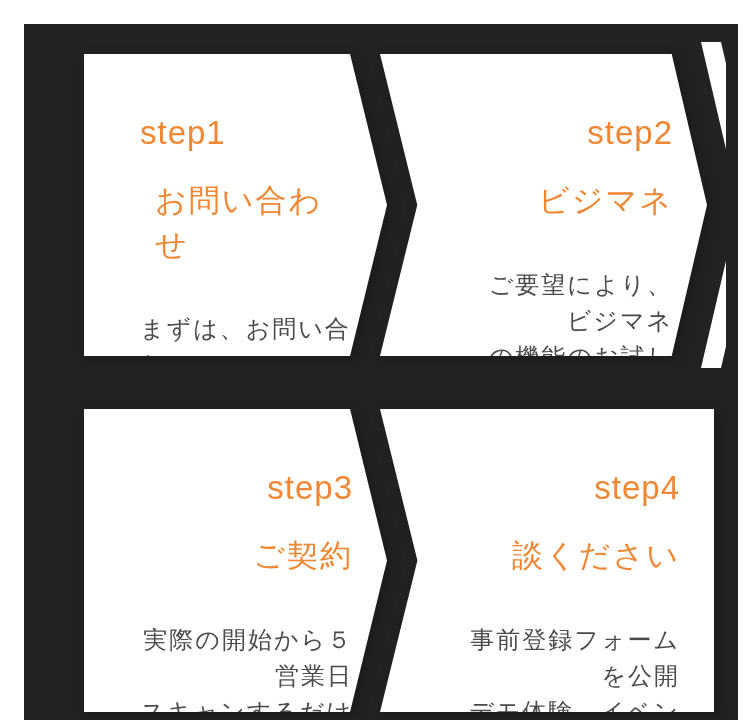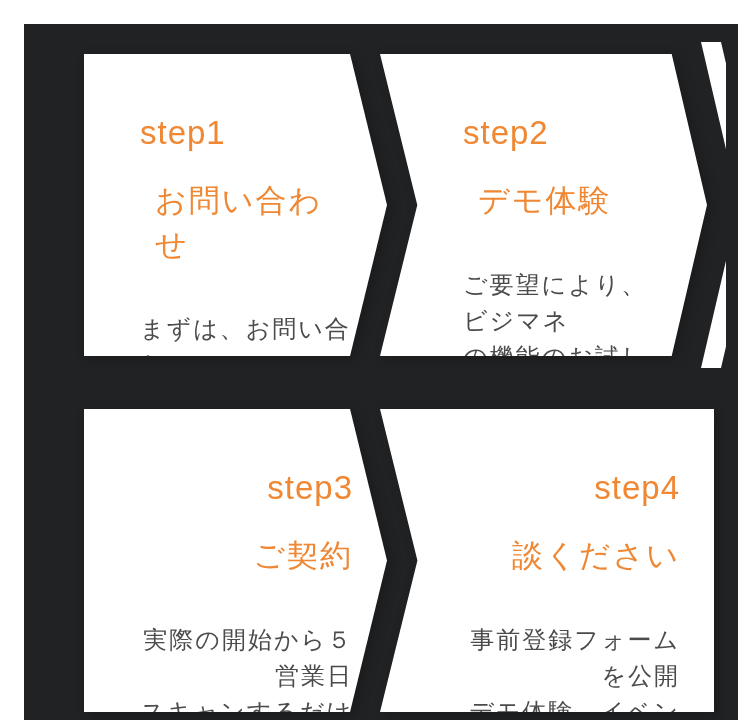--- a/index.html
+++ b/index.html
@@ -34,21 +34,21 @@
     filter:drop-shadow(4px 3px 6px rgba(0,0,0,0.22));
   }
   .card{
     width:100%;height:100%;
     background:var(--card-bg);
   }
   .wrap-left{left:0;width:327px;z-index:3;}
   .clip-arrow-right{
     clip-path:polygon(0 0, 87.8% 0, 100% 50%, 87.8% 100%, 0 100%);
   }
-  .wrap-right{left:296px;width:351px;z-index:2;}
+  .wrap-right{left:296px;width:351px;z-index:2;text-align:right;}
   .clip-notch-arrow{
     clip-path:polygon(0 0, 89.2% 0, 100% 50%, 89.2% 100%, 0 100%, 11.4% 50%);
   }
   .wrap-right-flat{left:296px;width:358px;z-index:2;}
   .clip-notch-flat{
     clip-path:polygon(0 0, 100% 0, 100% 100%, 0 100%, 11.2% 50%);
   }
   .chevron-band{
     position:absolute;top:0;left:629px;width:58px;height:100%;
     background:var(--card-bg);z-index:1;
@@ -91,21 +91,21 @@
 ォームからお気軽にご相
 談ください。</div>
         </div>
       </div>
     </div>
 
     <div class="card-wrap wrap-right">
       <div class="card clip-notch-arrow">
         <div class="card-inner-right">
           <div class="step-label">step2</div>
-          <div class="step-title">デモ体験</div>
+          <div class="step-title">ビジマネ</div>
           <div class="card-body">ご要望により、ビジマネ
 の機能のお試しができる
 ので、実際のイベントを
 想定して導入決定ができ
 ます。</div>
         </div>
       </div>
     </div>
 
     <div class="chevron-band"></div>

